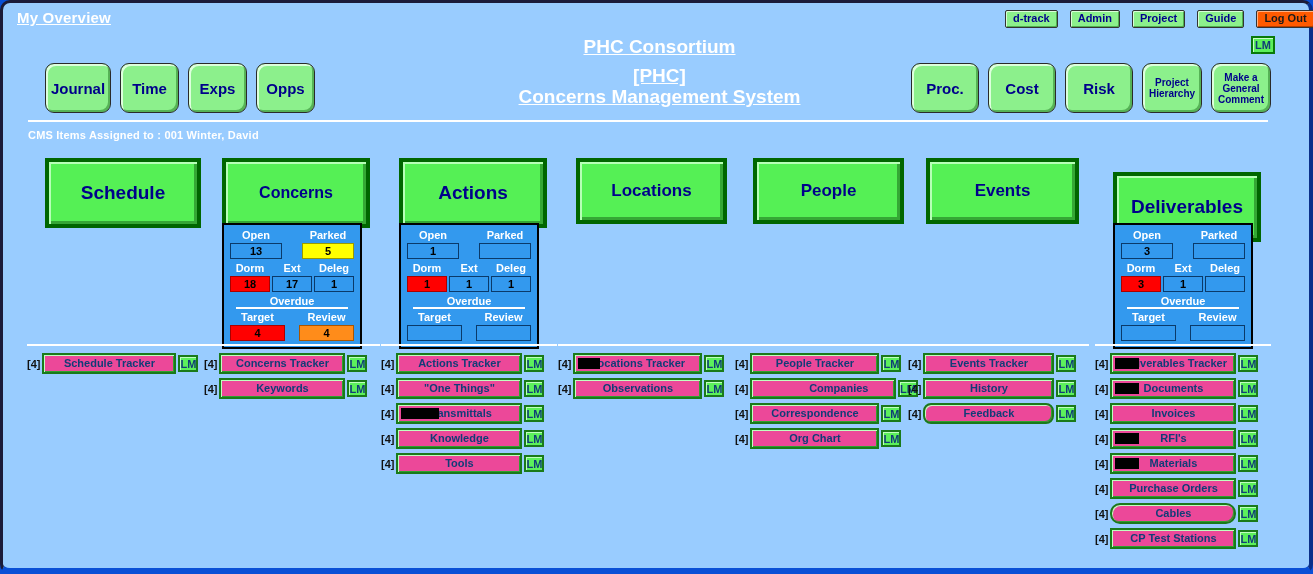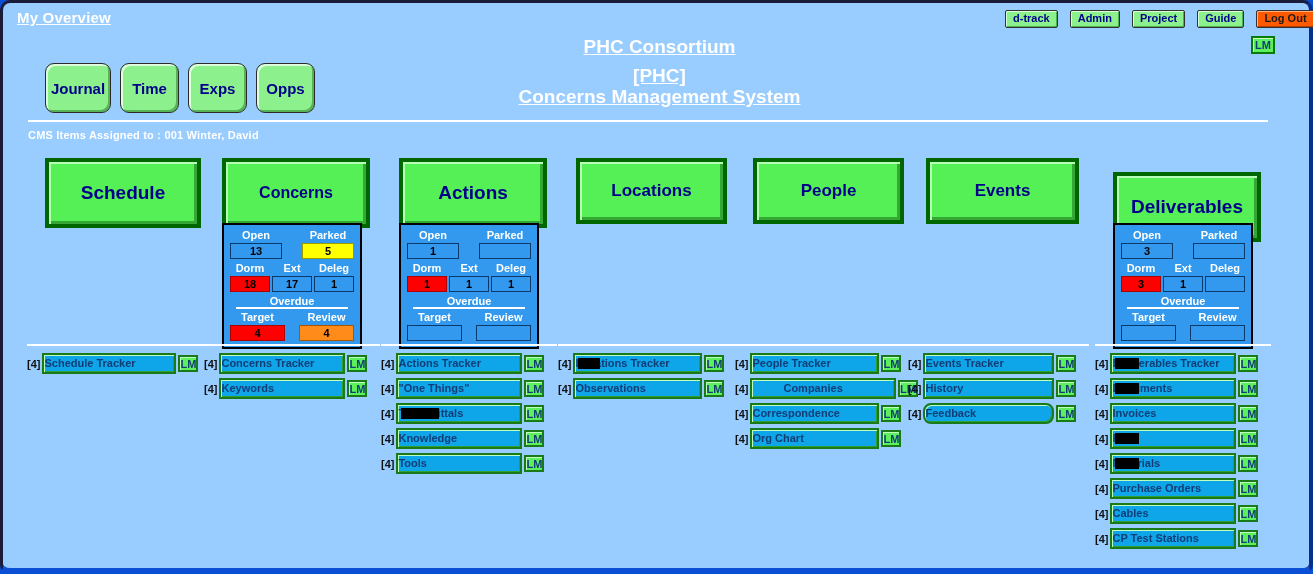--- a/index.html
+++ b/index.html
@@ -131,24 +131,24 @@
   .trow{
     display:flex;align-items:center;gap:2px;
     margin-bottom:4px;
   }
   .tnum{
     font-size:11px;font-weight:bold;color:#111111;
     line-height:16px;white-space:nowrap;
   }
   .tbtn{
     position:relative;
-    background:#0ea5e9;
+    background:#ec4899;
     border:2px solid #1a7a1a;
     color:#113d77;font-size:11px;font-weight:bold;
-    height:17px;line-height:17px;text-align:left;
+    height:17px;line-height:17px;text-align:center;
     box-shadow:inset 1px 1px 0 #bfffbf, inset -1px -1px 0 #2f9f2f;
     cursor:pointer;overflow:hidden;
   }
   .redact{
     position:absolute;left:3px;top:3px;height:11px;
     background:#000000;
   }
   .tlm{
     font-size:11px;font-weight:bold;color:#113d77;
     background:#5cf05c;border:2px solid #1a7a1a;
@@ -180,20 +180,27 @@
     <div id="t3">Concerns Management System</div>
   </div>
 
   <div class="abs" id="left-buttons" style="left:42px;top:60px;display:flex;gap:9px;">
       <div class="modbtn" style="width: 64px; height: 48px;">Journal</div>
       <div class="modbtn" style="width: 57px; height: 48px;">Time</div>
       <div class="modbtn" style="width: 57px; height: 48px;">Exps</div>
       <div class="modbtn" style="width: 57px; height: 48px;">Opps</div>
     </div>
 
+  <div class="abs" id="right-buttons" style="left:908px;top:60px;display:flex;gap:9px;">
+      <div class="modbtn" style="width: 66px; height: 48px;">Proc.</div>
+      <div class="modbtn" style="width: 66px; height: 48px;">Cost</div>
+      <div class="modbtn" style="width: 66px; height: 48px;">Risk</div>
+      <div class="modbtn small" style="width: 58px; height: 48px;">Project Hierarchy</div>
+      <div class="modbtn small" style="width: 58px; height: 48px;">Make a General Comment</div>
+    </div>
 
   <div class="abs rule" style="left:25px;top:117px;width:1240px;"></div>
 
   <div class="abs" id="assigned">CMS Items Assigned to : 001  Winter, David</div>
 
   <div class="abs" id="columns-root" style="left:0;top:0;width:1313px;height:574px;">
       <div class="abs cat-title" style="left: 42px; top: 155px; width: 148px; height: 62px; font-size: 19px;">Schedule</div>
       <div class="abs col-rule" style="left: 24px; top: 341px; width: 184px;"></div>
       <div class="abs" style="left: 24px; top: 350px; width: 188px;">
         <div class="trow">
@@ -444,21 +451,21 @@
           <div class="tbtn" style="width: 122px;"><span>Materials</span><div class="redact" style="width: 24px;"></div></div>
           <div class="tlm">LM</div>
         </div>
         <div class="trow">
           <div class="tnum">[4]</div>
           <div class="tbtn" style="width: 122px;"><span>Purchase Orders</span></div>
           <div class="tlm">LM</div>
         </div>
         <div class="trow">
           <div class="tnum">[4]</div>
-          <div class="tbtn" style="width: 122px;"><span>Cables</span></div>
+          <div class="tbtn" style="width: 122px; border-radius: 10px;"><span>Cables</span></div>
           <div class="tlm">LM</div>
         </div>
         <div class="trow">
           <div class="tnum">[4]</div>
           <div class="tbtn" style="width: 122px;"><span>CP Test Stations</span></div>
           <div class="tlm">LM</div>
         </div>
       </div>
     </div>
 

